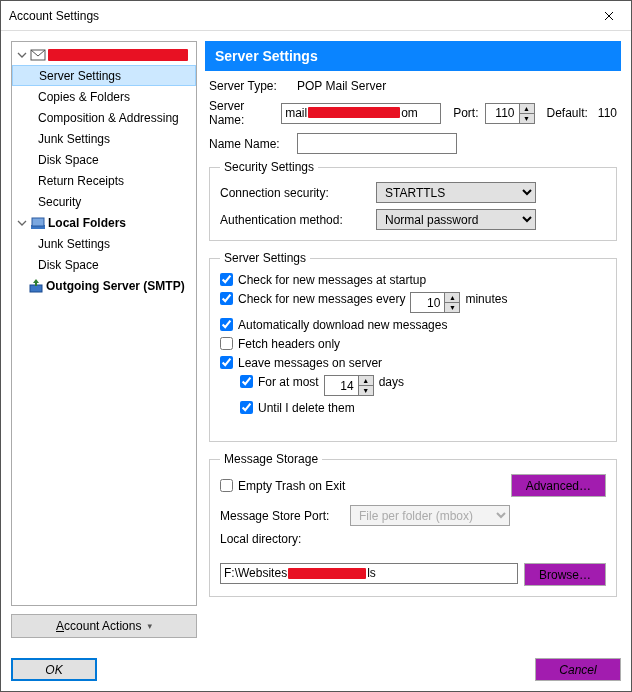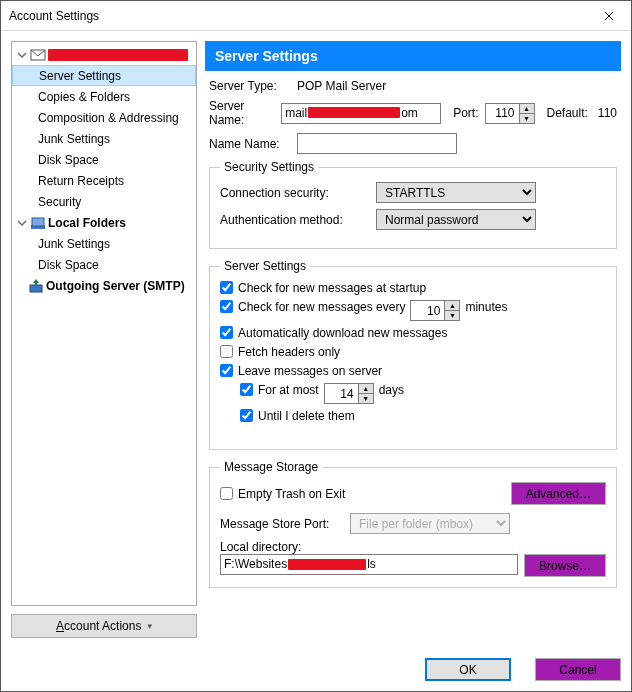--- a/index.html
+++ b/index.html
@@ -149,28 +149,29 @@
   .btn {
     border:1px solid #adadad;
     background:#a21caf;
     height:23px;
     padding: 0 14px;
     font:inherit;
     display:inline-flex; align-items:center; justify-content:center;
   }
   .btn.primary { border:2px solid #0078d7; background:#e1e1e1; }
   .storage-top { display:flex; align-items:center; justify-content:space-between; }
-  .dir-row { display:flex; gap:6px; margin-top:0;}
+  .dir-row { display:flex; gap:6px; margin-top:17px;}
   .dir-row input { flex:1; }
 
   .footer {
     padding: 10px;
     display:flex;
-    justify-content:flex-end;
-    gap:24px;
+    justify-content:space-between;
+    gap:8px;
+    font-style:italic;
   }
   .underline-first::first-letter { text-decoration: underline; }
 </style>
 </head>
 <body>
 
 <div class="window">
   <div class="titlebar">
     <span class="title">Account Settings</span>
     <div class="close">
@@ -297,21 +298,21 @@
         </div>
 
         <fieldset>
           <legend>Security Settings</legend>
           <div class="row">
             <span class="label-wide">Connection security:</span>
             <select>
               <option>STARTTLS</option>
             </select>
           </div>
-          <div class="row" style="margin-bottom:8px">
+          <div class="row" style="margin-bottom:0">
             <span class="label-wide">Authentication method:</span>
             <select>
               <option>Normal password</option>
             </select>
           </div>
         </fieldset>
 
         <fieldset>
           <legend>Server Settings</legend>
           <div class="chk-row">

